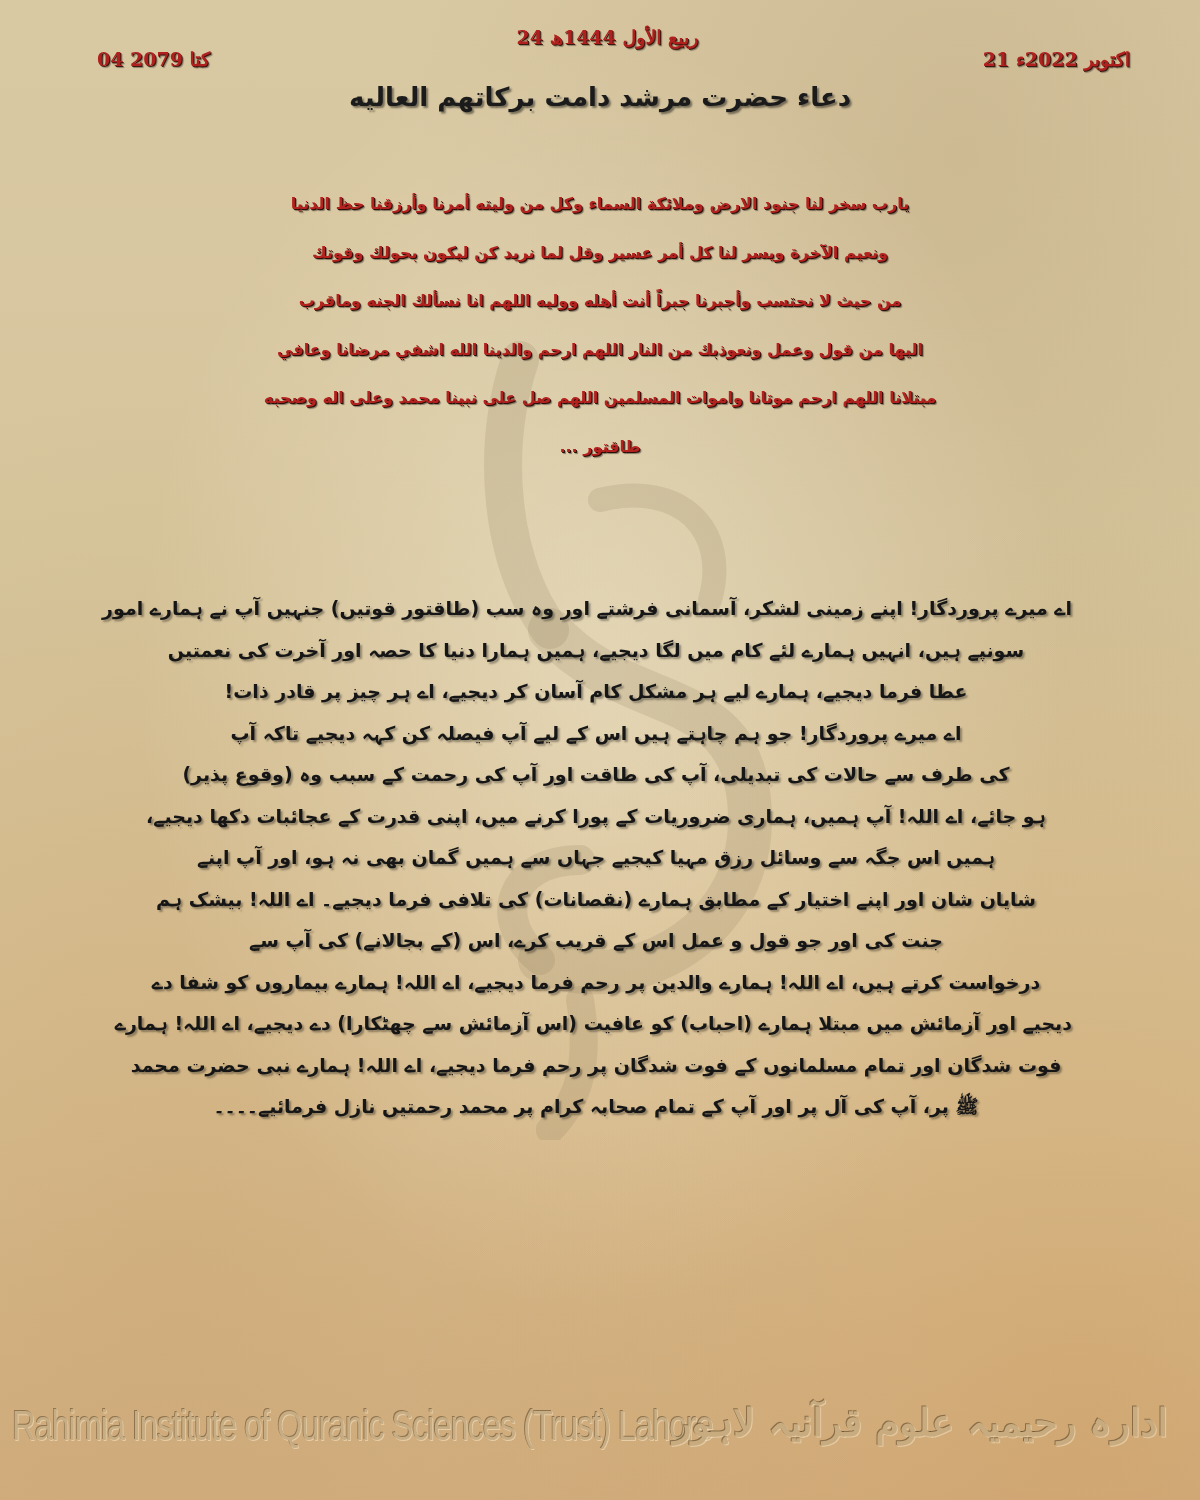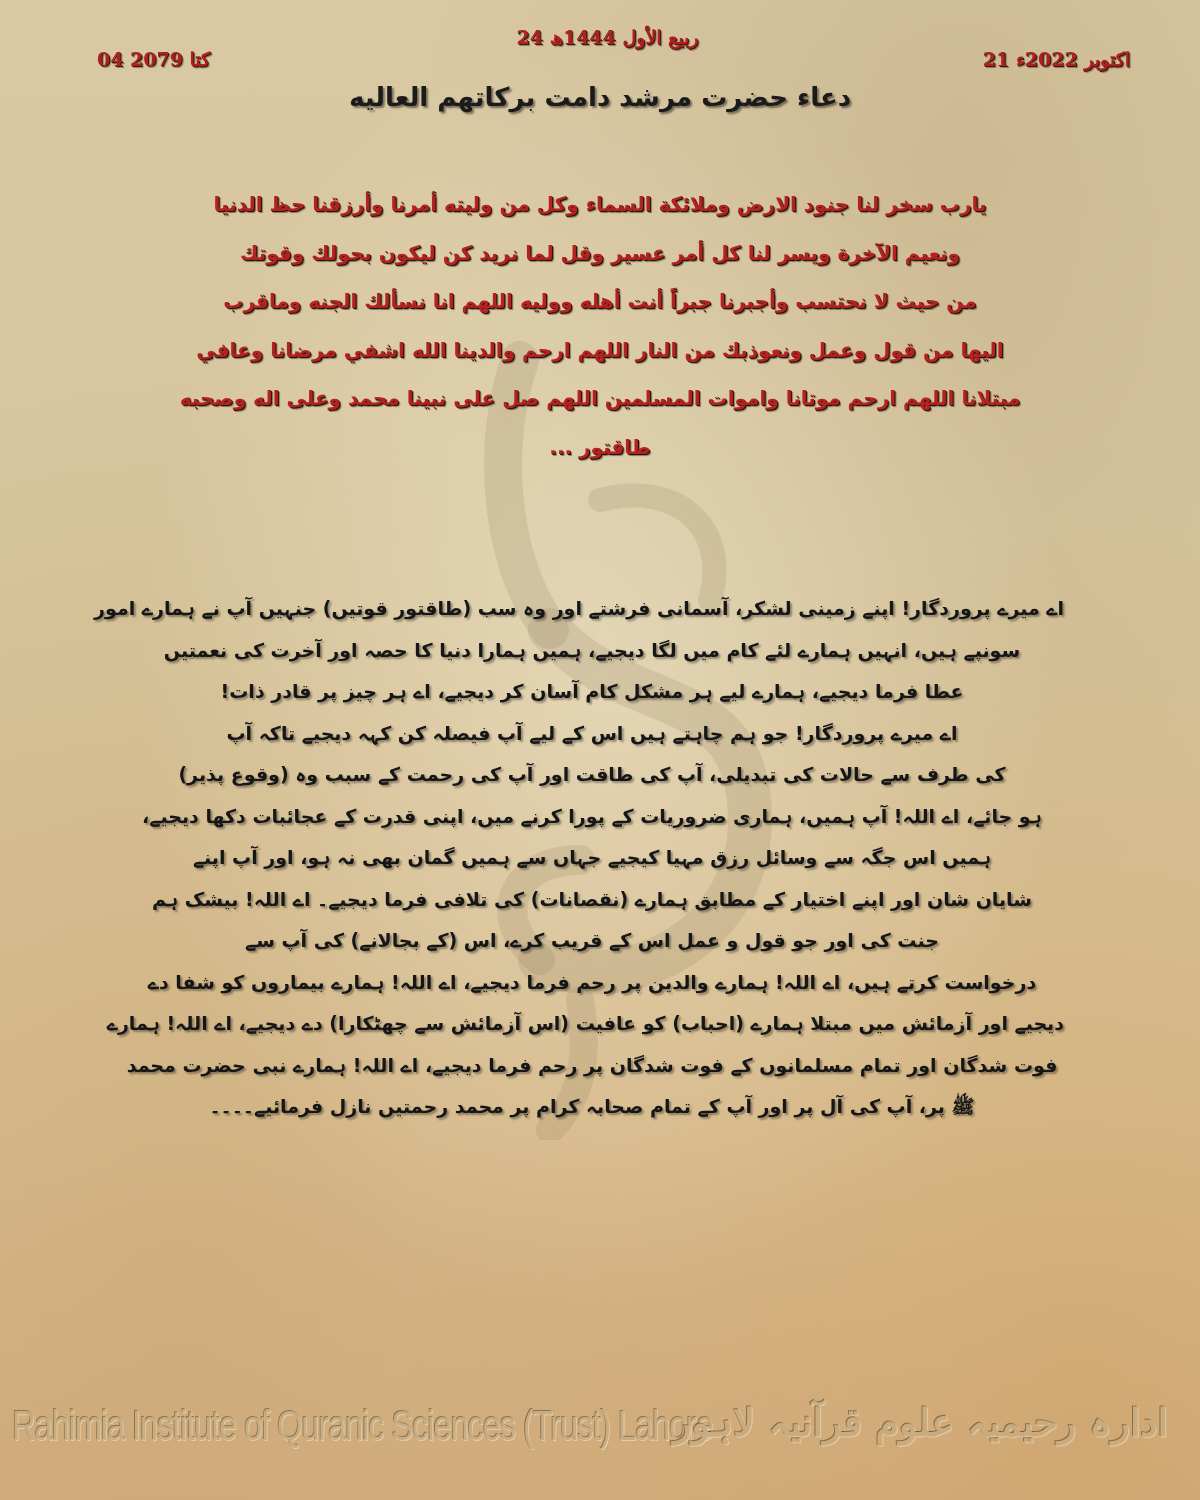--- a/index.html
+++ b/index.html
@@ -28,27 +28,27 @@
   .bikrami { left: 82px; }
   .title {
     position: absolute; top: 82px; left: 0; right: 0; text-align: center;
     font-size: 26px; font-weight: bold; color: #1b1b1b;
     text-shadow: 2px 2px 2px rgba(0,0,0,0.45);
     font-family: "DejaVu Sans", sans-serif;
   }
   .arabic {
     position: absolute; top: 180px; left: 120px; right: 120px;
     direction: rtl; text-align: center;
-    font-size: 20px; line-height: 48.5px; font-weight: bold; color: #b3221f;
+    font-size: 16px; line-height: 48.5px; font-weight: bold; color: #b3221f;
     text-shadow: 1px 1px 0 #2a0f08, 2px 2px 1px rgba(0,0,0,0.4);
     font-family: "DejaVu Sans", sans-serif;
   }
   .arabic .line, .urdu .line { display: block; white-space: nowrap; }
   .urdu {
-    position: absolute; top: 588px; left: 120px; right: 136px;
+    position: absolute; top: 588px; left: 120px; right: 128px;
     direction: rtl; text-align: center;
     font-size: 19px; line-height: 41.5px; font-weight: bold; color: #161616;
     text-shadow: 2px 2px 2px rgba(0,0,0,0.35);
     font-family: "DejaVu Sans", sans-serif;
   }
   .footer-en {
     position: absolute; top: 1402px; left: 12px;
     font-family: "Liberation Sans", sans-serif; font-size: 42px; letter-spacing: -1.5px;
     transform: scaleX(0.78); transform-origin: left center;
     color: #c7ad84;

